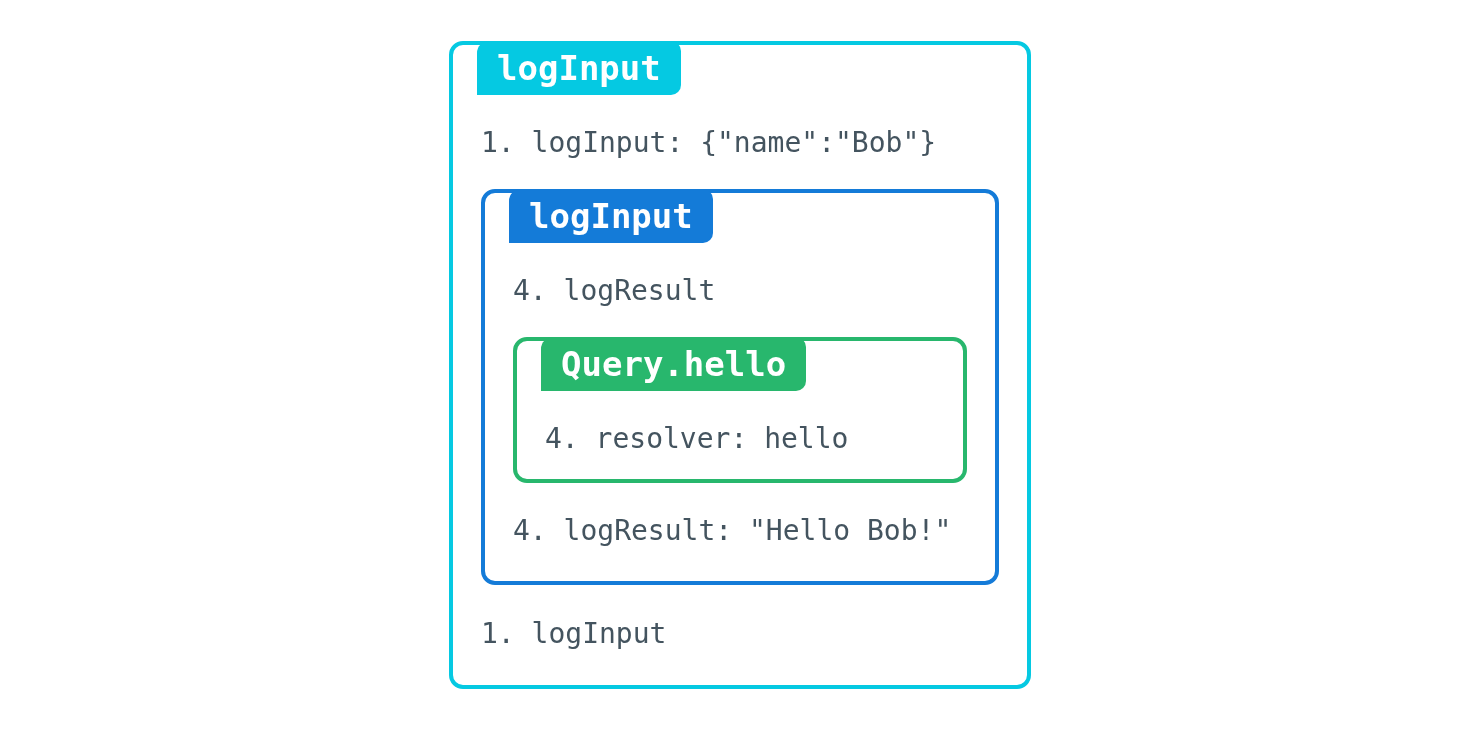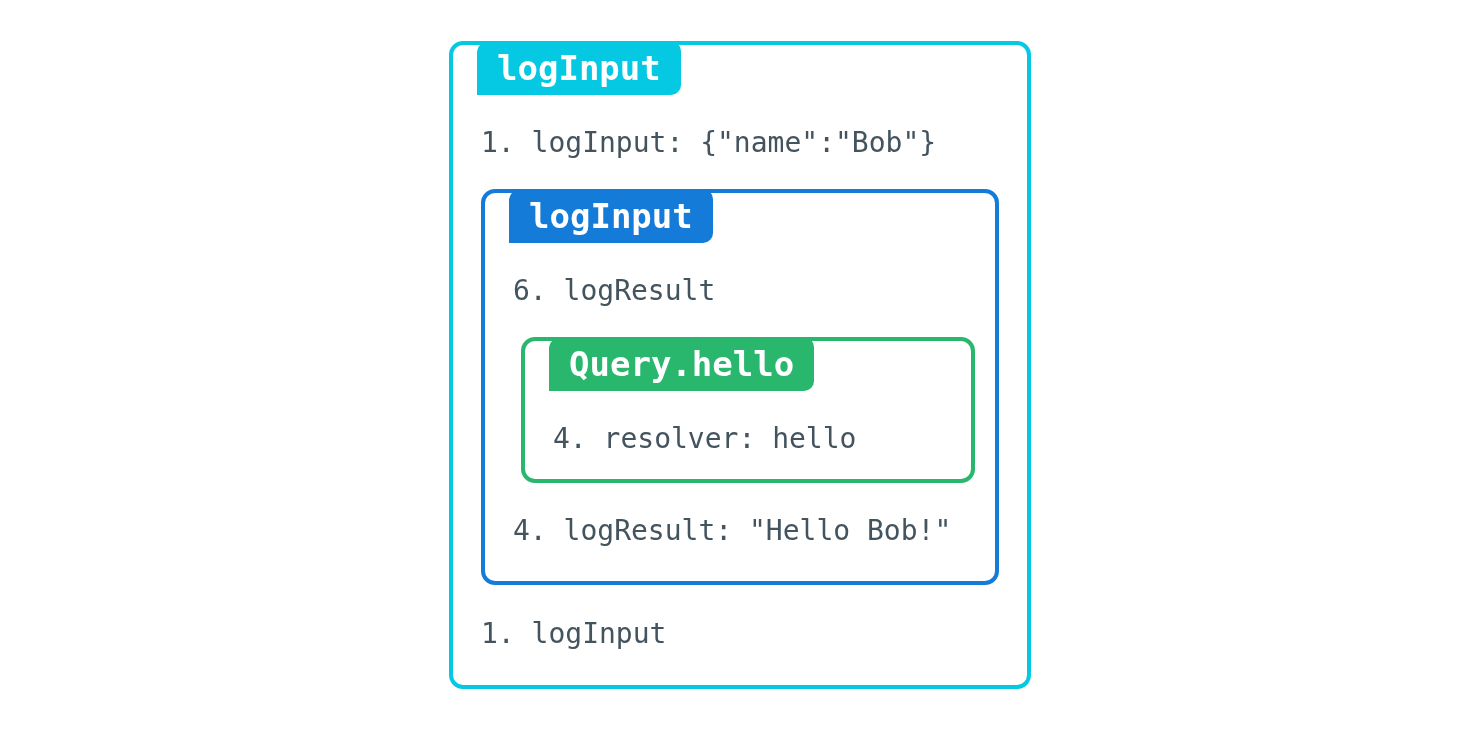--- a/index.html
+++ b/index.html
@@ -33,21 +33,20 @@
     width: 518px;
     height: 396px;
     margin-top: 29px;
     border: 4px solid var(--middle_accent, #147bd8);
   }
   .box-inner {
     width: 454px;
     height: 146px;
     margin-top: 29px;
     border: 4px solid var(--inner_accent, #28b76d);
-    margin-left: 8px;
   }
   .tab {
     display: inline-flex;
     align-items: center;
     height: 54px;
     margin: -4px 0 0 -4px;
     padding: 8px 20px;
     border-radius: 12px 10px 10px 0;
     color: #ffffff;
     font-size: 34px;
@@ -77,21 +76,21 @@
       <span class="tab tab-outer">logInput</span>
     </div>
 
     <div class="step">1. logInput: {"name":"Bob"}</div>
 
     <div class="box box-middle">
       <div class="tab-row">
         <span class="tab tab-middle">logInput</span>
       </div>
 
-      <div class="step">6. logResult</div>
+      <div class="step">4. logResult</div>
 
       <div class="box box-inner">
         <div class="tab-row">
           <span class="tab tab-inner">Query.hello</span>
         </div>
 
         <div class="step">4. resolver: hello</div>
       </div>
 
       <div class="step">4. logResult: "Hello Bob!"</div>

